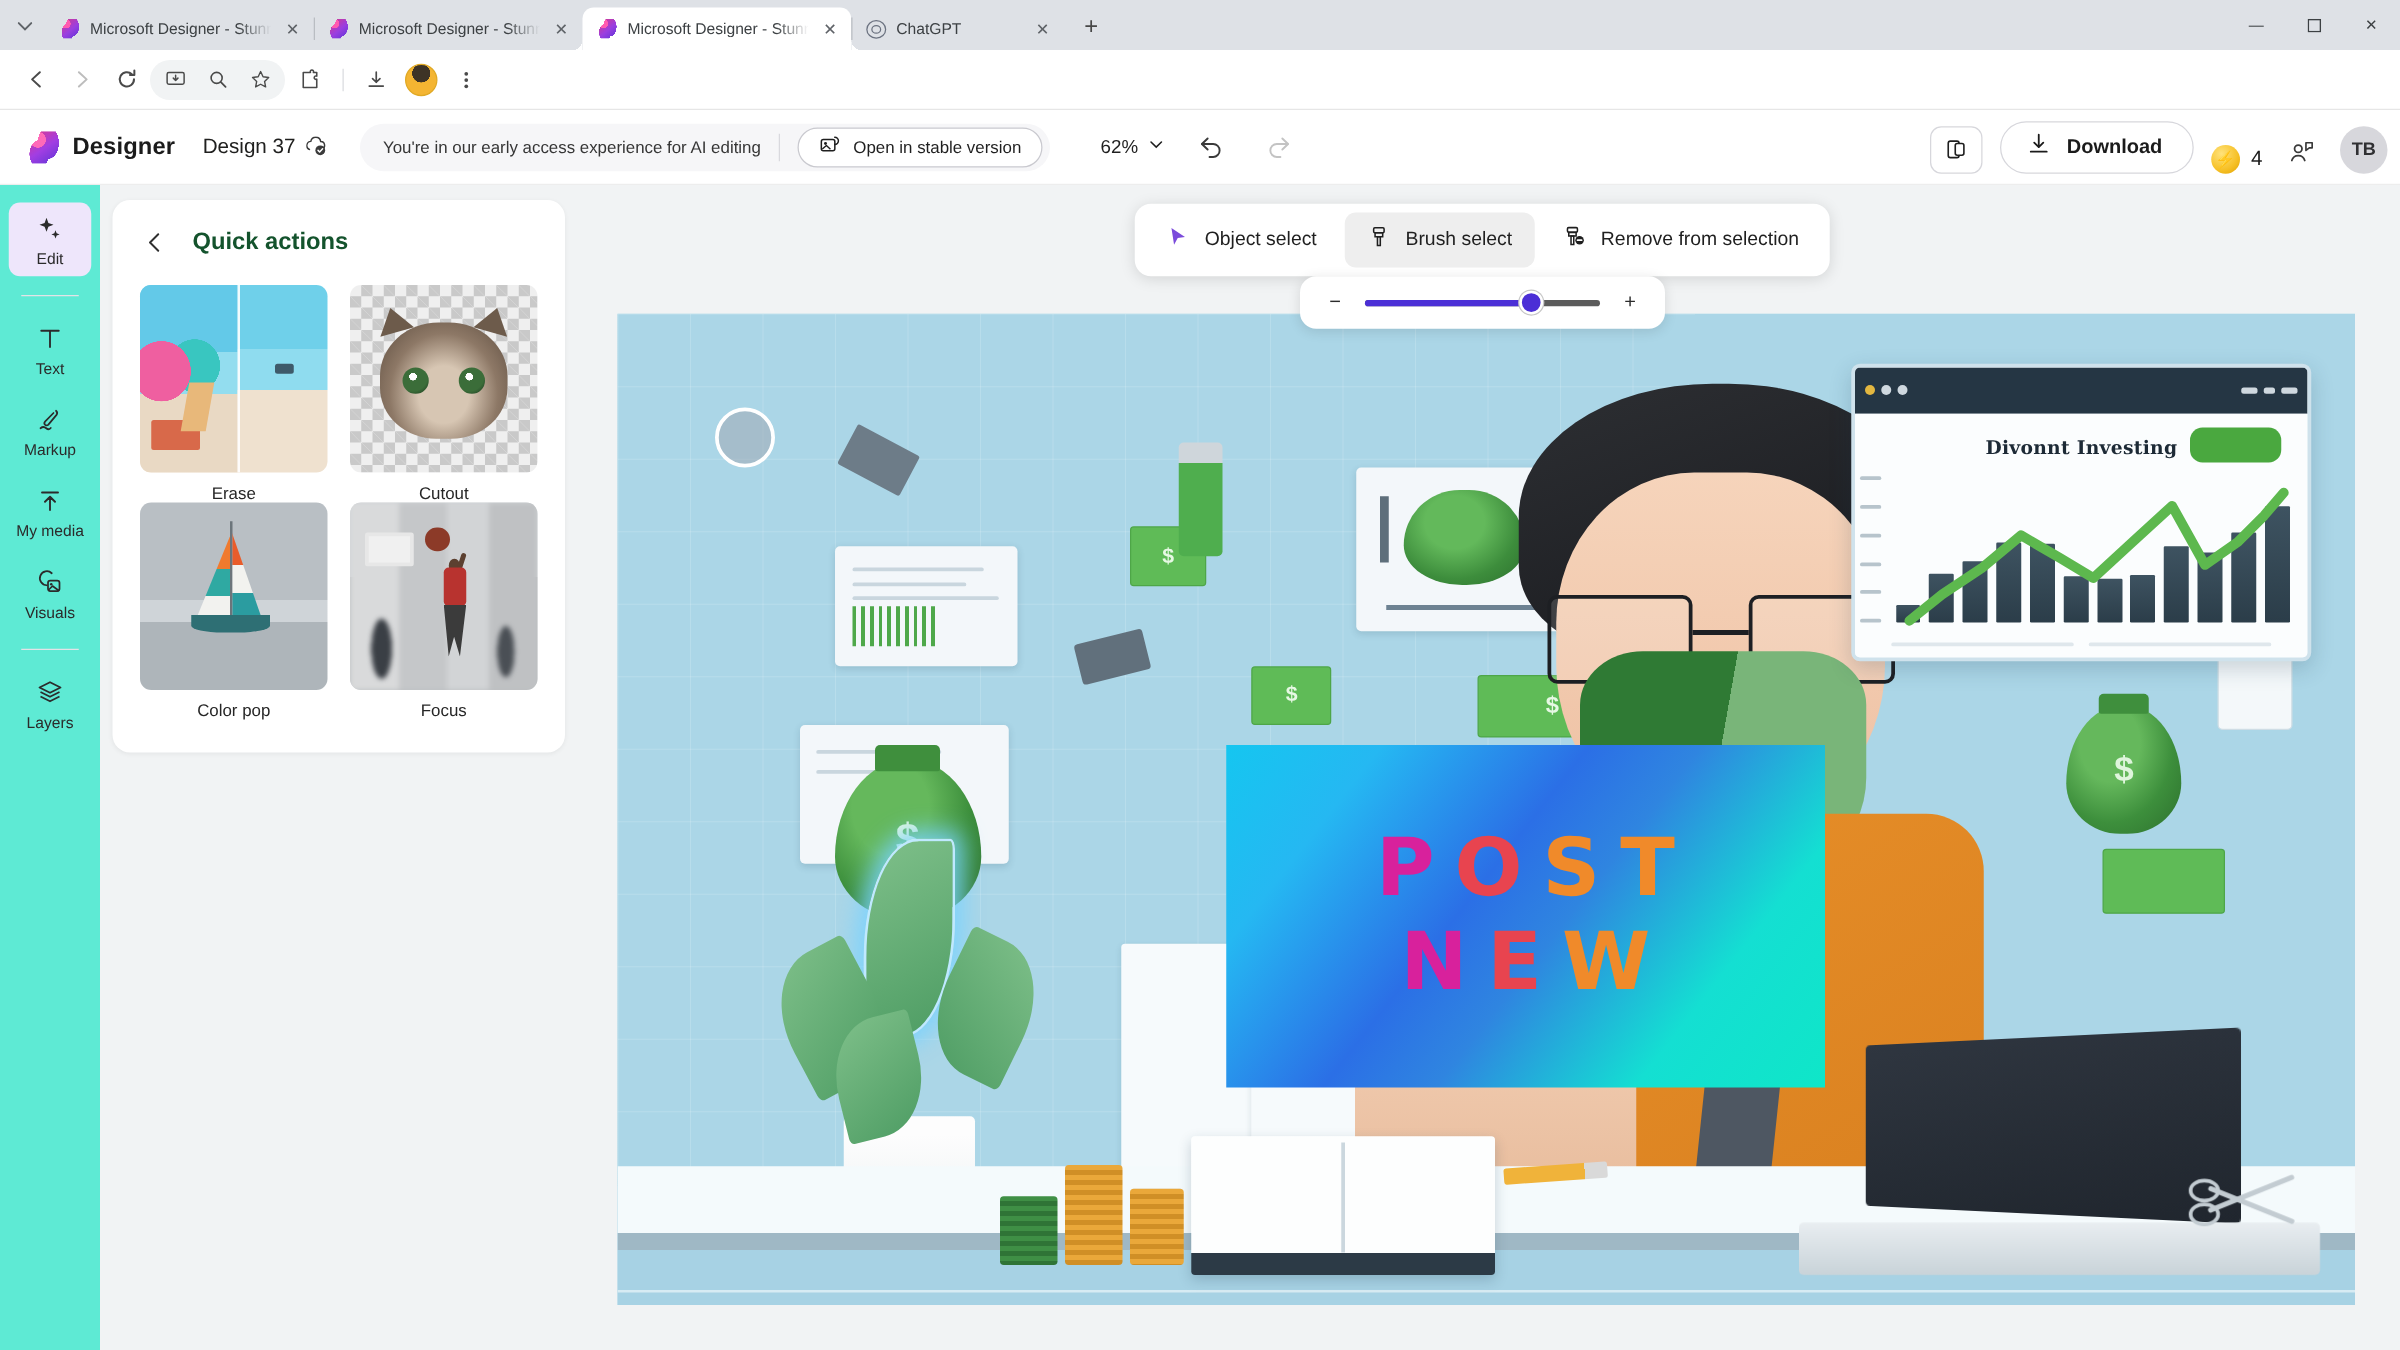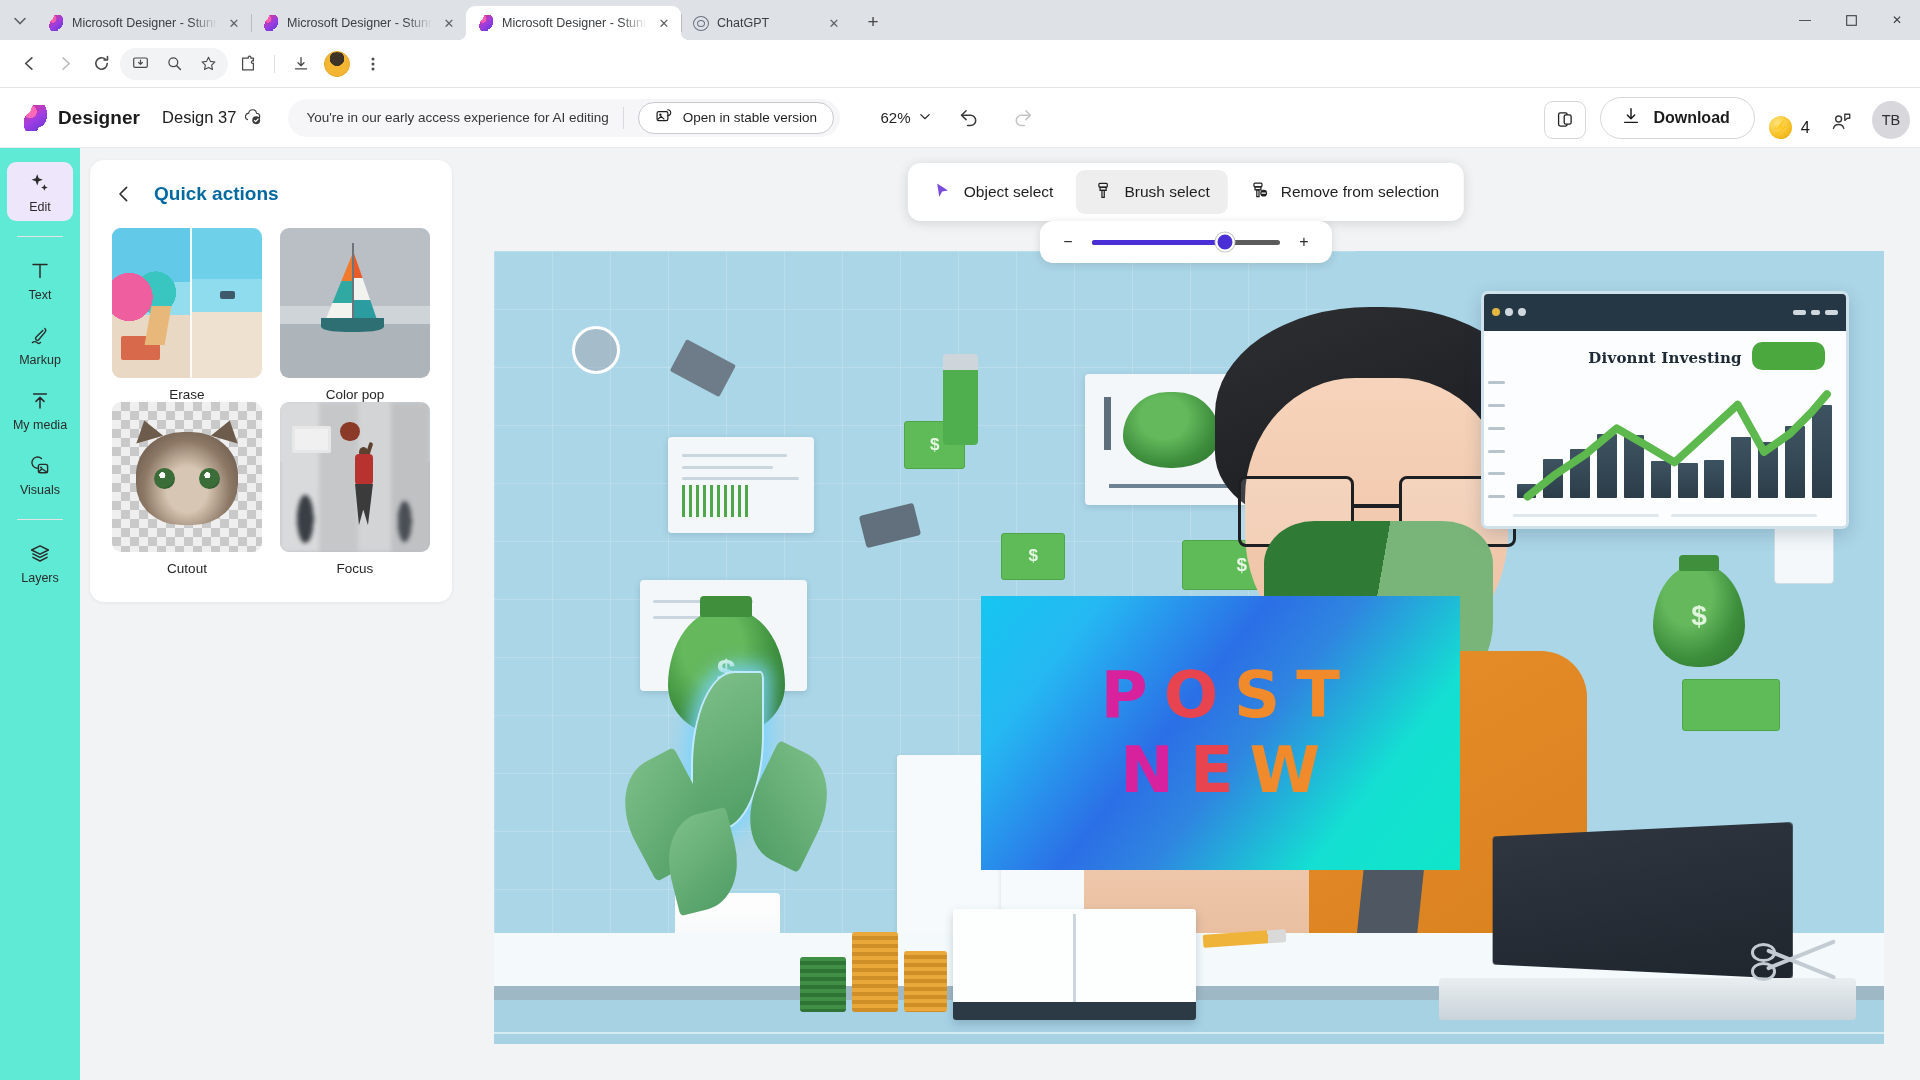--- a/index.html
+++ b/index.html
@@ -209,21 +209,21 @@
     width: 23px; height: 23px; border-radius: 50%;
     background: radial-gradient(circle at 35% 30%, #ffe27a, #f6c026 60%, #e0a100);
     display: flex; align-items: center; justify-content: center;
     color: #a06a00; font-size: 13px; line-height: 1;
   }
   .credit-count { font-size: 16.5px; color: #1b1b1b; }
   .avatar {
     width: 38px; height: 38px; border-radius: 50%;
     background: #d7d7dc; color: #303033;
     display: flex; align-items: center; justify-content: center;
-    font-size: 14.5px; font-weight: 400;
+    font-size: 14.5px; font-weight: 700;
   }
 
   
   .workspace { display: flex; height: calc(1080px - 40px - 48px - 60px); background: #f1f3f4; }
 
   .rail {
     width: 80px; flex: 0 0 80px; background: #5eead4;
     padding-top: 14px; display: flex; flex-direction: column; align-items: center;
   }
   .rail-item {
@@ -236,21 +236,21 @@
   .rail-sep { width: 46px; height: 1px; background: #e3e3e6; margin: 9px 0 13px; }
 
   .panel-area { flex: 0 0 370px; padding: 12px 0 0 10px; position: relative; }
   .panel {
     width: 362px; background: #fff; border-radius: 14px;
     padding: 22px 22px 26px;
     box-shadow: 0 1px 4px rgba(0,0,0,.06);
   }
   .panel-head { display: flex; align-items: center; gap: 18px; margin-bottom: 22px; }
   .back-btn { width: 24px; height: 24px; display: flex; align-items: center; justify-content: center; color: #2f2f2f; }
-  .panel-title { font-size: 19px; font-weight: 600; color: #0369a1; }
+  .panel-title { font-size: 19px; font-weight: 600; color: #14532d; }
   .qa-grid { display: grid; grid-template-columns: repeat(2, 1fr); gap: 0 18px; }
   .qa-item { display: flex; flex-direction: column; align-items: center; gap: 9px; }
   .qa-thumb {
     width: 100%; aspect-ratio: 1/1; border-radius: 9px; overflow: hidden;
     position: relative; background: #e9e9ec;
   }
   .qa-label { font-size: 13.5px; color: #262626; }
 
   
   .th-erase {
@@ -914,38 +914,38 @@
         <div class="qa-item">
           <div class="qa-thumb th-erase">
             <span class="e-sub"></span>
               <span class="e-chair"></span>
               <span class="e-boat"></span>
           </div>
           <span class="qa-label">Erase</span>
         </div>
 
         <div class="qa-item">
-          <div class="qa-thumb th-colorpop">
-            <span class="mast"></span>
-              <span class="sail1"></span>
-              <span class="sail2"></span>
-              <span class="hull"></span>
-          </div>
-          <span class="qa-label">Color pop</span>
-        </div>
-
-        <div class="qa-item">
           <div class="qa-thumb th-cutout">
             <span class="ear-l"></span>
               <span class="ear-r"></span>
             <span class="cat-head"></span>
               <span class="eye-l"></span>
               <span class="eye-r"></span>
           </div>
           <span class="qa-label">Cutout</span>
+        </div>
+
+        <div class="qa-item">
+          <div class="qa-thumb th-colorpop">
+            <span class="mast"></span>
+              <span class="sail1"></span>
+              <span class="sail2"></span>
+              <span class="hull"></span>
+          </div>
+          <span class="qa-label">Color pop</span>
         </div>
 
         <div class="qa-item">
           <div class="qa-thumb th-focus">
             <span class="bldg"></span>
               <span class="hoop"></span>
               <span class="ball"></span>
             <span class="player">
                 <span class="head"></span>
                 <span class="arm"></span>

